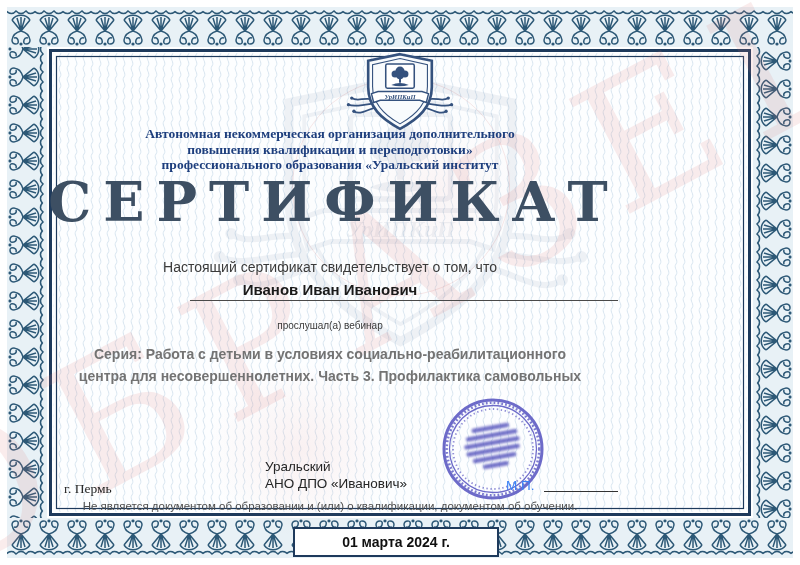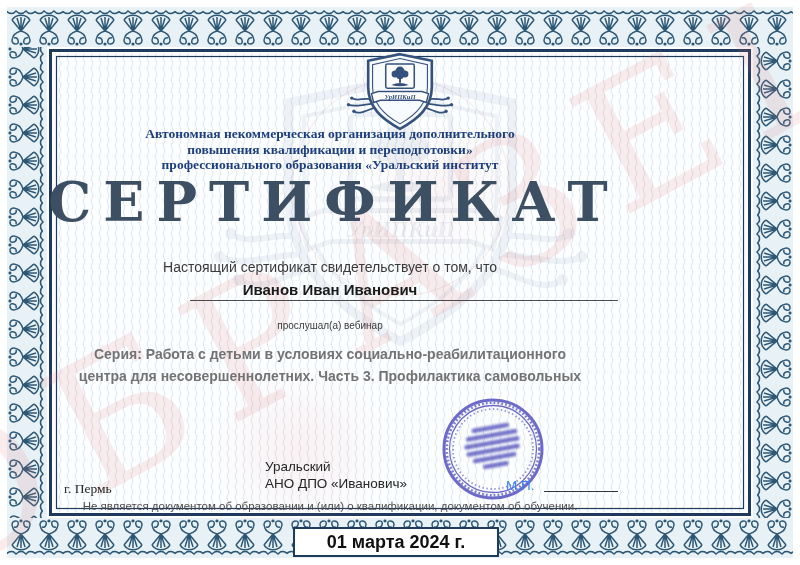--- a/index.html
+++ b/index.html
@@ -19,21 +19,21 @@
   .name-underline{left:190px;top:300px;width:428px;border-top:1.5px solid #4a4a4a;height:0;z-index:4;}
   .action-line{top:320px;font-size:10px;color:#3a3a3a;z-index:4;}
   .course-text{top:344px;font-weight:bold;font-size:14px;line-height:21.5px;color:#737373;z-index:4;}
   .city{left:64px;top:481px;font-size:13.5px;color:#262626;z-index:4;font-family:Liberation Serif, serif;}
   .director-block{left:265px;top:459px;font-size:13.5px;line-height:16.5px;color:#262626;z-index:4;}
   .mp-label{left:506px;top:478px;font-size:13.5px;color:#3b82f6;z-index:5;}
   .sig-line{left:544px;top:491px;width:74px;border-top:1.3px solid #333;height:0;z-index:4;}
   .disclaimer{top:500px;font-size:11.5px;color:#4d4d4d;z-index:4;}
   .date-box{left:293px;top:527px;width:202px;height:26px;background:#fff;border:2px solid #1e3a5c;
             display:flex;align-items:center;justify-content:center;font-weight:bold;
-            font-size:18px;color:#101010;z-index:6;}
+            font-size:14px;color:#101010;z-index:6;}
   .logo-svg{left:345px;top:52px;z-index:4;}
   .stamp-svg{left:441px;top:397px;z-index:4;opacity:.85;}
 
   .wm-obrazec{left:50%;top:47%;transform:translate(-50%,-50%) rotate(-28deg);
               font-family:"DejaVu Serif",serif;font-size:178px;letter-spacing:26px;
               color:rgba(221,118,118,0.14);white-space:nowrap;z-index:2;}
   .wm-circle{left:292px;top:78px;width:216px;height:216px;border:1.5px solid rgba(214,130,130,0.20);
              border-radius:50%;z-index:1;}
   .blob1{left:170px;top:330px;width:260px;height:240px;border-radius:50%;z-index:1;
          background:radial-gradient(closest-side,rgba(226,150,150,0.13),rgba(226,150,150,0) 72%);}

